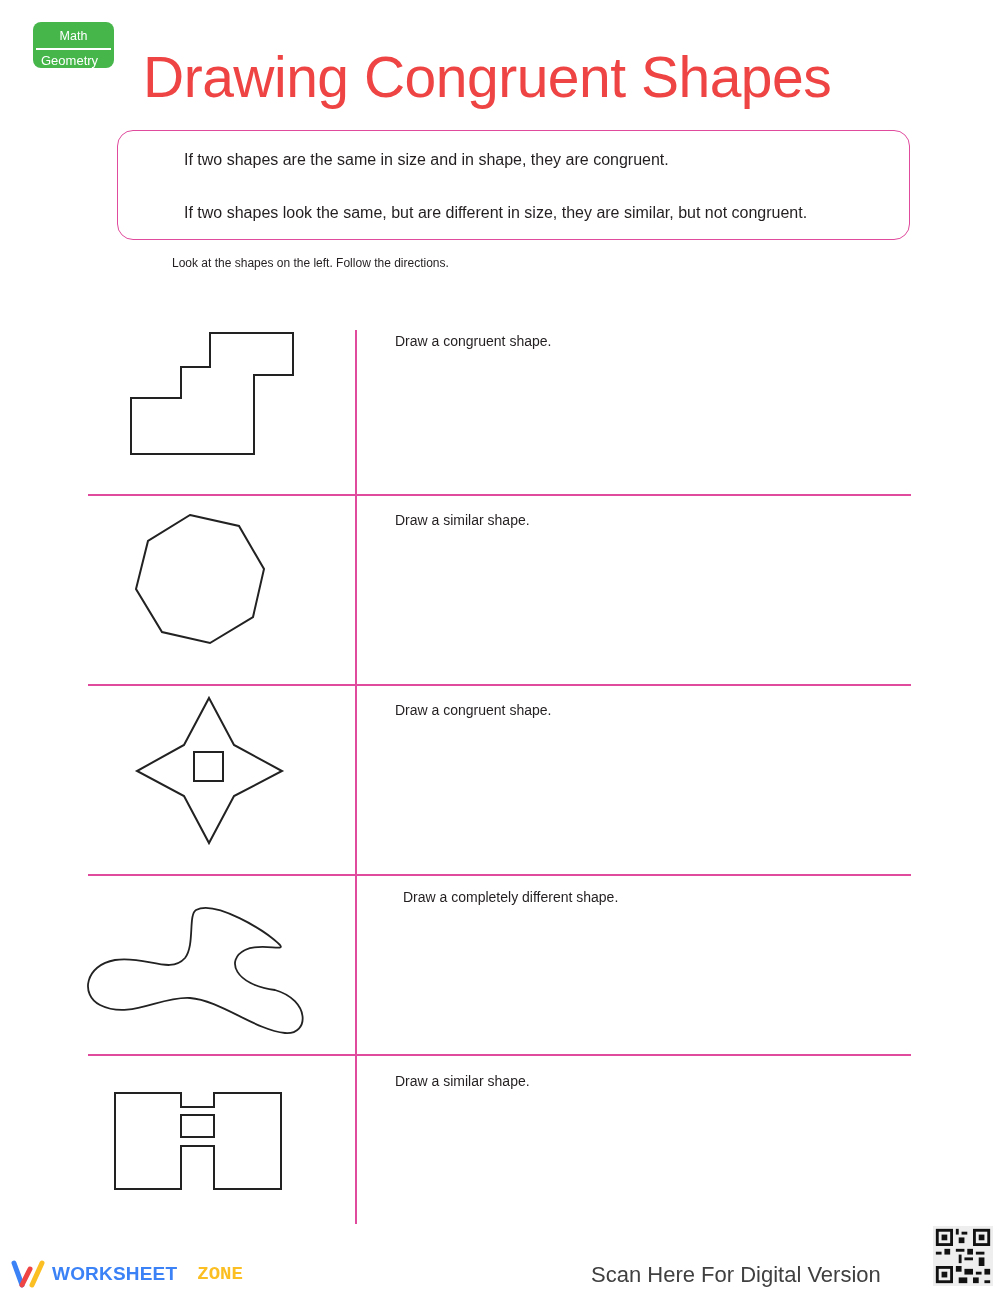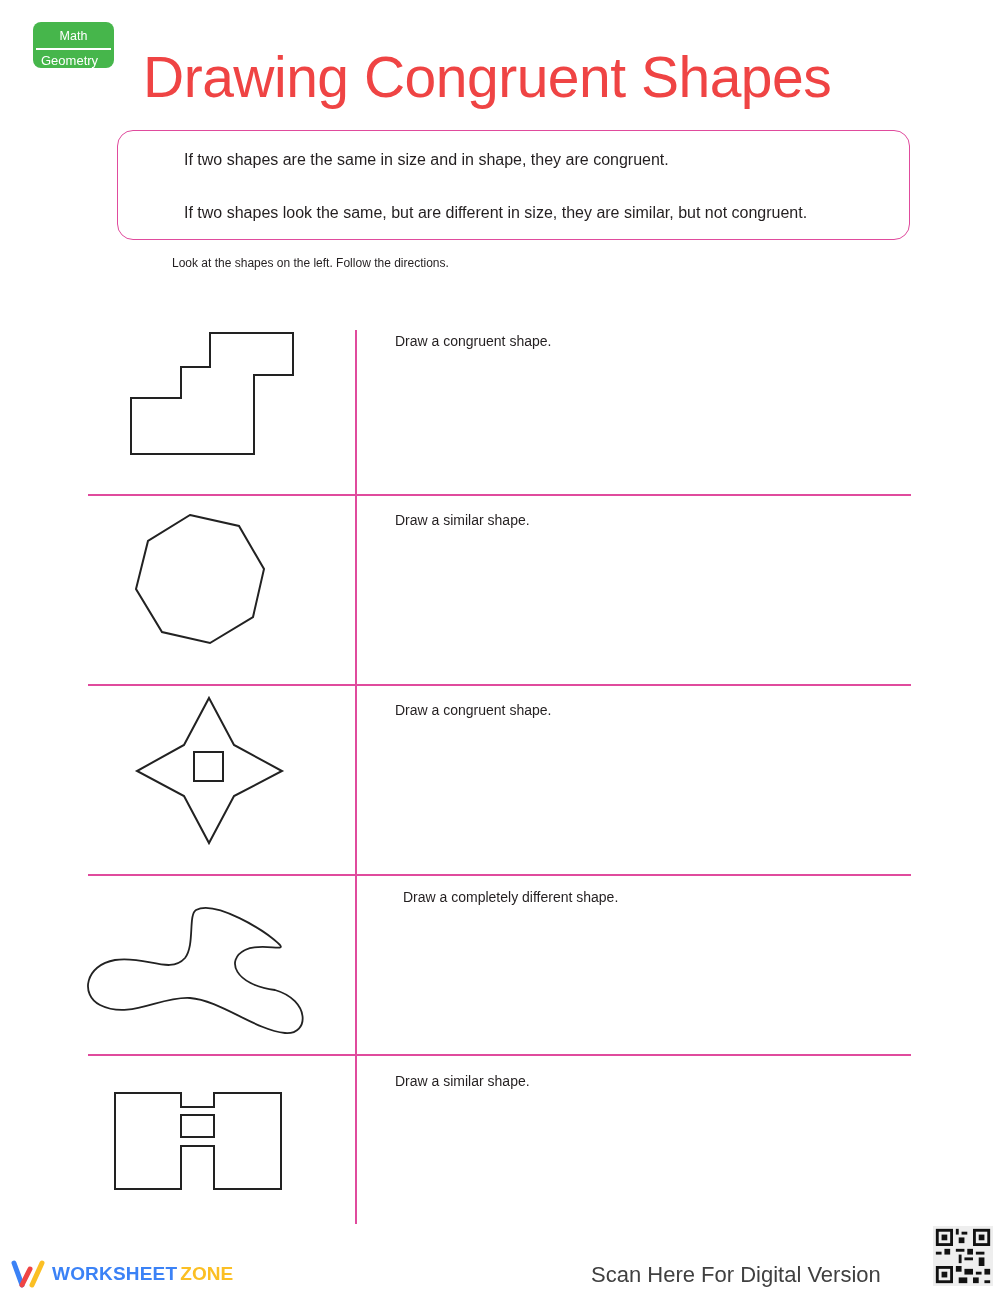--- a/index.html
+++ b/index.html
@@ -11,21 +11,21 @@
     .title { position: absolute; left: 143px; top: 44px; font-size: 57px; color: #ef4444; letter-spacing: -0.5px; white-space: nowrap; }
     .info-box { position: absolute; left: 117px; top: 130px; width: 791px; height: 108px; border: 1.8px solid #e04b9d; border-radius: 16px; }
     .info-line { position: absolute; left: 184px; font-size: 16px; white-space: nowrap; }
     .instr { position: absolute; left: 172px; top: 256px; font-size: 12px; white-space: nowrap; }
     .vline { position: absolute; left: 355px; top: 330px; width: 2px; height: 894px; background: #e04b9d; }
     .hline { position: absolute; left: 88px; width: 823px; height: 1.5px; background: #e04b9d; }
     .prompt { position: absolute; font-size: 14px; white-space: nowrap; }
     svg.shape { position: absolute; overflow: visible; }
     .footer-logo { position: absolute; left: 10px; top: 1259px; display: flex; align-items: center; }
     .footer-logo .word1 { color: #3b82f6; font-weight: bold; font-size: 19px; margin-left: 6px; letter-spacing: 0.2px; }
-    .footer-logo .word2 { color: #fbbf24; font-weight: bold; font-size: 19px; margin-left: 3px; }
+    .footer-logo .word2 { color: #fbbf24; font-weight: bold; font-size: 19px; margin-left: 20px; font-family: Liberation Mono, monospace; }
     .scan { position: absolute; left: 591px; top: 1262px; font-size: 22px; color: #404040; white-space: nowrap; }
     .qr { position: absolute; left: 933px; top: 1226px; width: 60px; height: 60px; background: #eee; }
   </style>
 </head>
 <body>
 
 <div class="badge">
   <div class="subject">Math</div>
   <div class="rule"></div>
   <div class="topic">Geometry</div>

